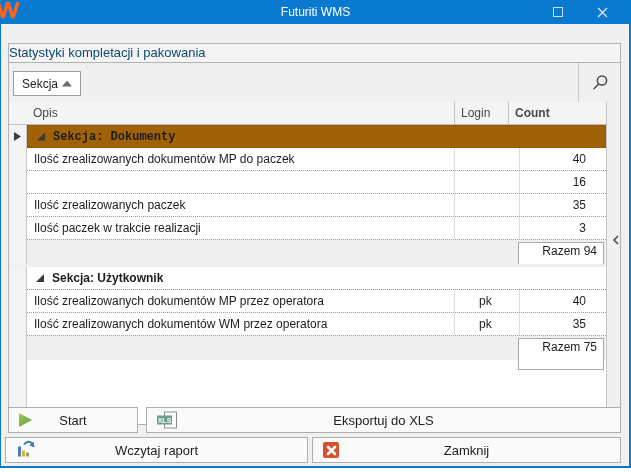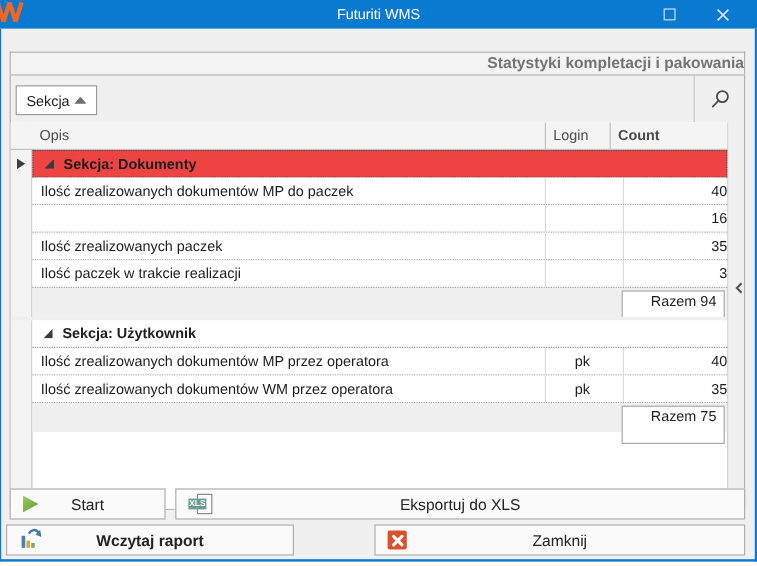--- a/index.html
+++ b/index.html
@@ -19,21 +19,21 @@
   .cap-close { right:12px; }
   .max-glyph { width:10px; height:10px; border:1px solid #cfdcee; }
 
   
   .client { position:absolute; left:0; top:24px; width:631px; height:444px;
     background:#f0f0f0; border-left:1px solid #0a79d0; border-right:2px solid #0a79d0;
     border-bottom:2px solid #0a79d0; }
 
   .panel-title { position:absolute; left:7px; top:19px; width:613px; height:19px;
     background:#f3f3f3; border:1px solid #b2b2b2; border-bottom:none;
-    text-align:right; line-height:18px; font-size:13px; font-weight:bold; color:#737373; }
+    text-align:left; line-height:18px; font-size:13px; font-weight:normal; color:#0c4a6e; }
 
   .grid-box { position:absolute; left:7px; top:38px; width:613px; height:363px;
     background:#f0f0f0; border:1px solid #b2b2b2; }
 
   
   .group-panel { position:absolute; left:0; top:0; right:0; height:39px; }
   .groupby-btn { position:absolute; left:4px; top:8px; width:68px; height:25px;
     background:#fff; border:1px solid #9d9d9d; font-size:12px; color:#222;
     display:flex; align-items:center; padding:0 8px; }
   .groupby-btn .lbl { flex:1; }
@@ -57,43 +57,43 @@
   .band { position:absolute; right:0; font-size:12px; color:#1d1d1d; }
   .hdr-row { left:0; top:0; height:23px; background:#f4f4f4; color:#4a4a4a;
     border-bottom:1px solid #c0c0c0; }
   .hdr-cell { position:absolute; top:0; bottom:0; line-height:22px; padding-left:6px; }
   .hc-opis  { left:18px; right:153px; }
   .hc-login { left:445px; width:65px; border-left:1px solid #c0c0c0; }
   .hc-count { left:499px; right:0; border-left:1px solid #c0c0c0;font-weight:bold; }
 
   .grp-row { left:18px; height:23px; display:flex; align-items:center;
     font-weight:bold; border-bottom:1px dotted #8f8f8f; }
-  .grp-row.focused { background:#ef4444; border:1px dotted #555; }
+  .grp-row.focused { background:#a16207; border:1px dotted #555;font-family:Liberation Mono, monospace; }
   .expand-glyph { width:8px; height:8px; background:#3b3b3b; margin:0 8px 0 9px;
     clip-path:polygon(100% 0,100% 100%,0 100%); flex:none; }
 
   .data-row { left:18px; height:23px; background:#fff; border-bottom:1px dotted #9b9b9b; }
   .cell { position:absolute; top:0; bottom:0; line-height:22px; white-space:nowrap; overflow:hidden; }
   .c-opis  { left:0; right:153px; padding-left:7px; }
   .c-login { left:427px; width:65px; border-left:1px solid #dcdcdc; padding-left:24px; }
-  .c-count { left:492px; right:0; border-left:1px solid #dcdcdc; text-align:right; padding-right:0; }
+  .c-count { left:492px; right:0; border-left:1px solid #dcdcdc; text-align:right; padding-right:20px; }
 
   .ftr-row { left:18px; height:24px; background:#efefef; }
   .ftr-box { position:absolute; right:2px; top:2px; width:86px; height:32px;
     background:#fff; border:1px solid #a8a8a8; text-align:right; line-height:17px;
     padding-right:6px; font-size:12px; color:#1d1d1d; }
   .spacer { left:0; height:3px; background:#efefef; }
 
   
   .btn { position:absolute; height:26px; background:#fafafa; border:1px solid #aeaeae;
     font-size:13px; color:#222; display:flex; align-items:center; justify-content:center; }
   .btn .ico { position:absolute; left:10px; top:50%; transform:translateY(-50%); }
   .btn-start    { left:7px;   top:383px; width:130px; }
   .btn-export   { left:145px; top:383px; width:475px; }
-  .btn-load     { left:4px;   top:413px; width:240px;font-weight:bold; }
+  .btn-load     { left:4px;   top:413px; width:303px; }
   .btn-close    { left:311px; top:413px; width:309px; }
 
   .play-glyph { width:13px; height:14px; background:linear-gradient(135deg,#9ccb62,#5f9e30);
     clip-path:polygon(0 0,100% 50%,0 100%); }
   .xls-ico { position:relative; width:20px; height:17px; }
   .xls-page { position:absolute; right:0; top:0; width:13px; height:17px;
     background:#fdfdfd; border:1px solid #8a8a8a; }
   .xls-badge { position:absolute; left:0; top:4px; width:15px; height:9px;
     background:#6b9e8f; color:#fff; font-size:7px; font-weight:bold; line-height:9px;
     text-align:center; letter-spacing:0; }

